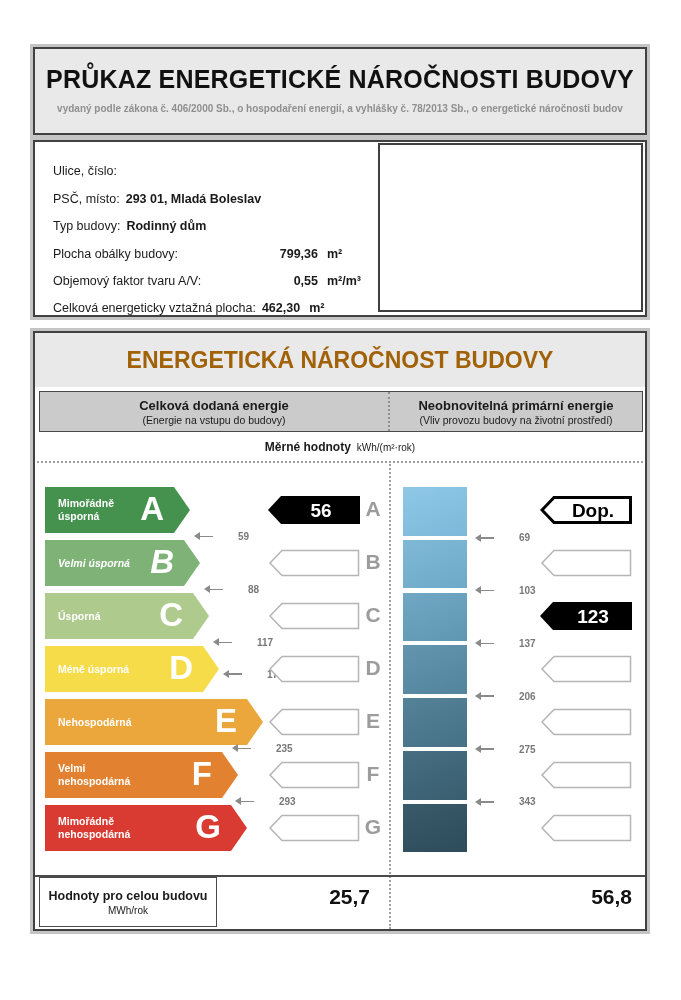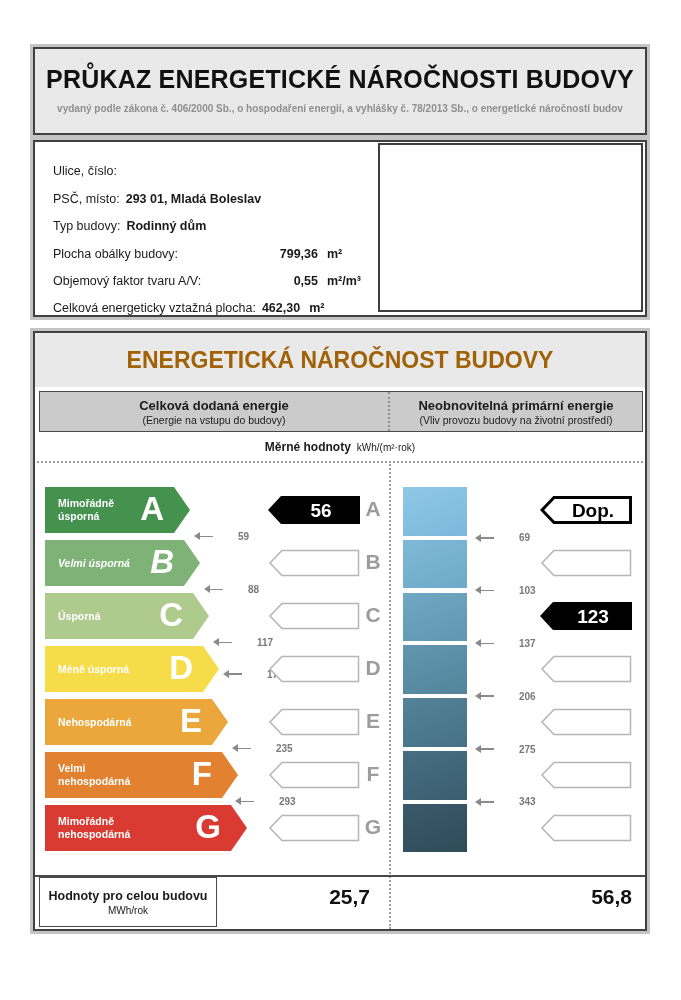--- a/index.html
+++ b/index.html
@@ -178,21 +178,21 @@
         <div class="tick-line"></div>
         <span class="tick-num">176</span>
       </div>
       <svg viewBox="0 0 92 28" width="92" height="28" class="value-arrow" style="left: 233px; top: 322px;">
         <polygon points="14,1.5 90.5,1.5 90.5,26.5 14,26.5 2,14" fill="#fff" stroke="#b5b5b5" stroke-width="1.5"></polygon>
       </svg>
       <div class="row-letter" style="left: 327px; top: 323px;">D</div>
       <svg viewBox="0 0 92 28" width="92" height="28" class="value-arrow" style="left: 505px; top: 322px;">
         <polygon points="14,1.5 90.5,1.5 90.5,26.5 14,26.5 2,14" fill="#fff" stroke="#b5b5b5" stroke-width="1.5"></polygon>
       </svg>
-      <div class="rating-bar" style="left: 10px; top: 366px; width: 183px; background: linear-gradient(rgb(236, 167, 60), rgb(236, 167, 60));">
+      <div class="rating-bar" style="left: 10px; top: 366px; width: 183px; background: linear-gradient(rgb(236, 167, 60), rgb(236, 167, 60)); padding-left: 35px;">
         <span class="bar-label">Nehospodárná</span>
         <span class="bar-letter">E</span>
       </div>
       <div class="tick" style="left: 199px; top: 408.5px;">
         <div class="tick-line"></div>
         <span class="tick-num">235</span>
       </div>
       <svg viewBox="0 0 92 28" width="92" height="28" class="value-arrow" style="left: 233px; top: 375px;">
         <polygon points="14,1.5 90.5,1.5 90.5,26.5 14,26.5 2,14" fill="#fff" stroke="#b5b5b5" stroke-width="1.5"></polygon>
       </svg>

